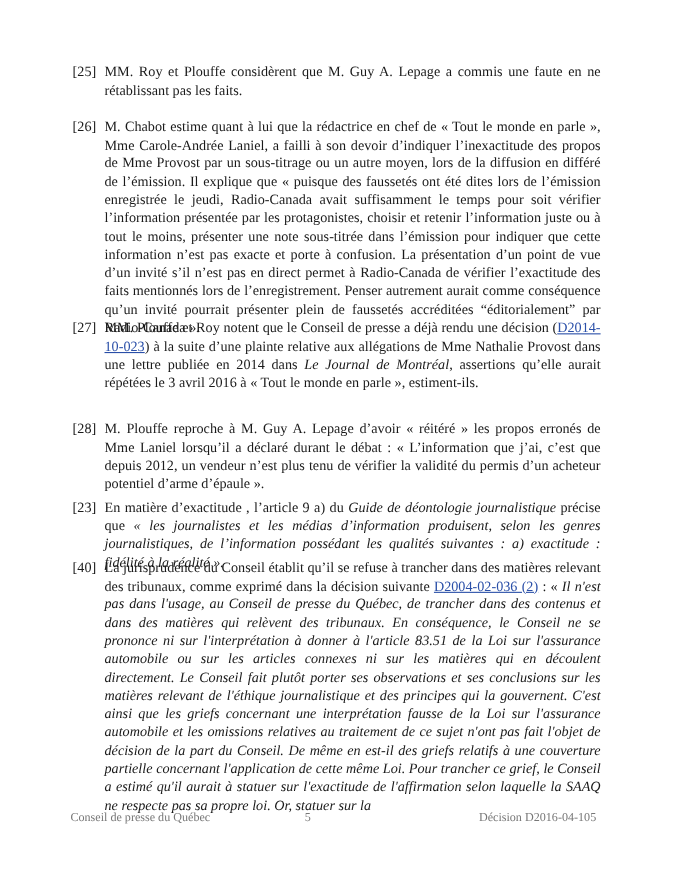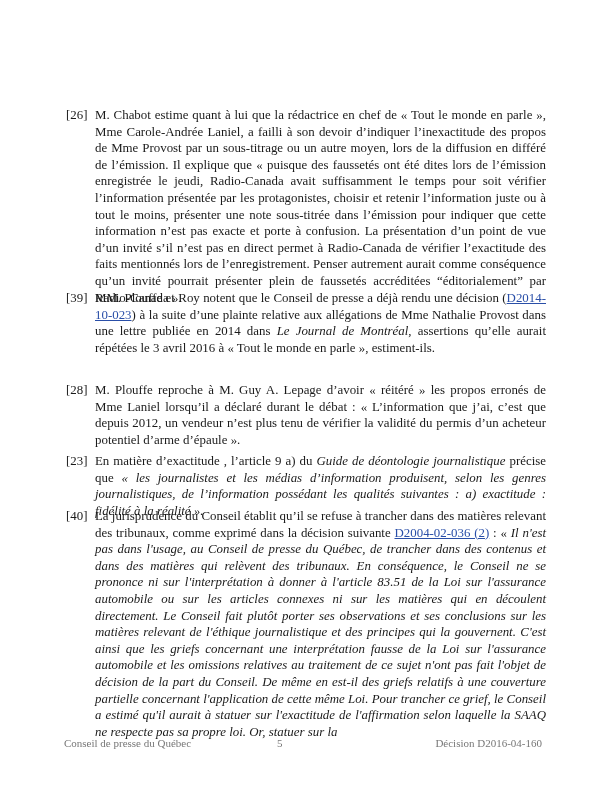--- a/index.html
+++ b/index.html
@@ -12,28 +12,32 @@
   .heading { position: absolute; left: 66px; width: 480px; font-size: 13px; line-height: 16px; font-weight: bold; }
   i { font-style: italic; }
   a.link { color: #2a4fa8; text-decoration: underline; }
   .footer { position: absolute; font-size: 11px; line-height: 13px; color: #777; }
 </style>
 </head>
 <body>
 
 <div class="page">
 
+  <div class="para" style="top:57px;">
+    <span class="num">[25]</span>
+    <div class="body">MM. Roy et Plouffe considèrent que M. Guy A. Lepage a commis une faute en ne rétablissant pas les faits.</div>
+  </div>
 
   <div class="para" style="top:107px;">
     <span class="num">[26]</span>
     <div class="body">M. Chabot estime quant à lui que la rédactrice en chef de « Tout le monde en parle », Mme Carole-Andrée Laniel, a failli à son devoir d’indiquer l’inexactitude des propos de Mme Provost par un sous-titrage ou un autre moyen, lors de la diffusion en différé de l’émission. Il explique que « puisque des faussetés ont été dites lors de l’émission enregistrée le jeudi, Radio-Canada avait suffisamment le temps pour soit vérifier l’information présentée par les protagonistes, choisir et retenir l’information juste ou à tout le moins, présenter une note sous-titrée dans l’émission pour indiquer que cette information n’est pas exacte et porte à confusion. La présentation d’un point de vue d’un invité s’il n’est pas en direct permet à Radio-Canada de vérifier l’exactitude des faits mentionnés lors de l’enregistrement. Penser autrement aurait comme conséquence qu’un invité pourrait présenter plein de faussetés accréditées “éditorialement” par Radio-Canada ».</div>
   </div>
 
   <div class="para" style="top:290px;">
-    <span class="num">[39]</span>
+    <span class="num">[27]</span>
     <div class="body"><span>MM. Plouffe et Roy notent que le Conseil de presse a déjà rendu une décision (</span><a class="link">D2014-10-023</a><span>) à la suite d’une plainte relative aux allégations de Mme Nathalie Provost dans une lettre publiée en 2014 dans </span><i>Le Journal de Montréal</i><span>, assertions qu’elle aurait répétées le 3 avril 2016 à « Tout le monde en parle », estiment-ils.</span></div>
   </div>
 
 
   <div class="para" style="top:382px;">
     <span class="num">[28]</span>
     <div class="body">M. Plouffe reproche à M. Guy A. Lepage d’avoir « réitéré » les propos erronés de Mme Laniel lorsqu’il a déclaré durant le débat : « L’information que j’ai, c’est que depuis 2012, un vendeur n’est plus tenu de vérifier la validité du permis d’un acheteur potentiel d’arme d’épaule ».</div>
   </div>
 
   <div class="para" style="top:453px;">
@@ -41,15 +45,15 @@
     <div class="body"><span>En matière d’exactitude , l’article 9 a) du </span><i>Guide de déontologie journalistique</i><span> précise que </span><i>« les journalistes et les médias d’information produisent, selon les genres journalistiques, de l’information possédant les qualités suivantes : a)  exactitude : fidélité à la réalité ».</i></div>
   </div>
 
   <div class="para" style="top:508px;">
     <span class="num">[40]</span>
     <div class="body"><span>La jurisprudence du Conseil établit qu’il se refuse à trancher dans des matières relevant des tribunaux, comme exprimé dans la décision suivante </span><a class="link">D2004-02-036 (2)</a><span> : « </span><i>Il n'est pas dans l'usage, au Conseil de presse du Québec, de trancher dans des contenus et dans des matières qui relèvent des tribunaux. En conséquence, le Conseil ne se prononce ni sur l'interprétation à donner à l'article 83.51 de la Loi sur l'assurance automobile ou sur les articles connexes ni sur les matières qui en découlent directement. Le Conseil fait plutôt porter ses observations et ses conclusions sur les matières relevant de l'éthique journalistique et des principes qui la gouvernent. C'est ainsi que les griefs concernant une interprétation fausse de la Loi sur l'assurance automobile et les omissions relatives au traitement de ce sujet n'ont pas fait l'objet de décision de la part du Conseil. De même en est-il des griefs relatifs à une couverture partielle concernant l'application de cette même Loi. Pour trancher ce grief, le Conseil a estimé qu'il aurait à statuer sur l'exactitude de l'affirmation selon laquelle la SAAQ ne respecte pas sa propre loi. Or, statuer sur la</i></div>
   </div>
 
   <div class="footer" style="left:64px; top:737px;text-align:center;">Conseil de presse du Québec</div>
   <div class="footer" style="left:277px; top:737px;">5</div>
-  <div class="footer" style="right:74px; top:737px; text-align:right;">Décision D2016-04-160</div>
+  <div class="footer" style="right:74px; top:737px; text-align:right;">Décision D2016-04-105</div>
 
 </div>
 
 </body></html>

